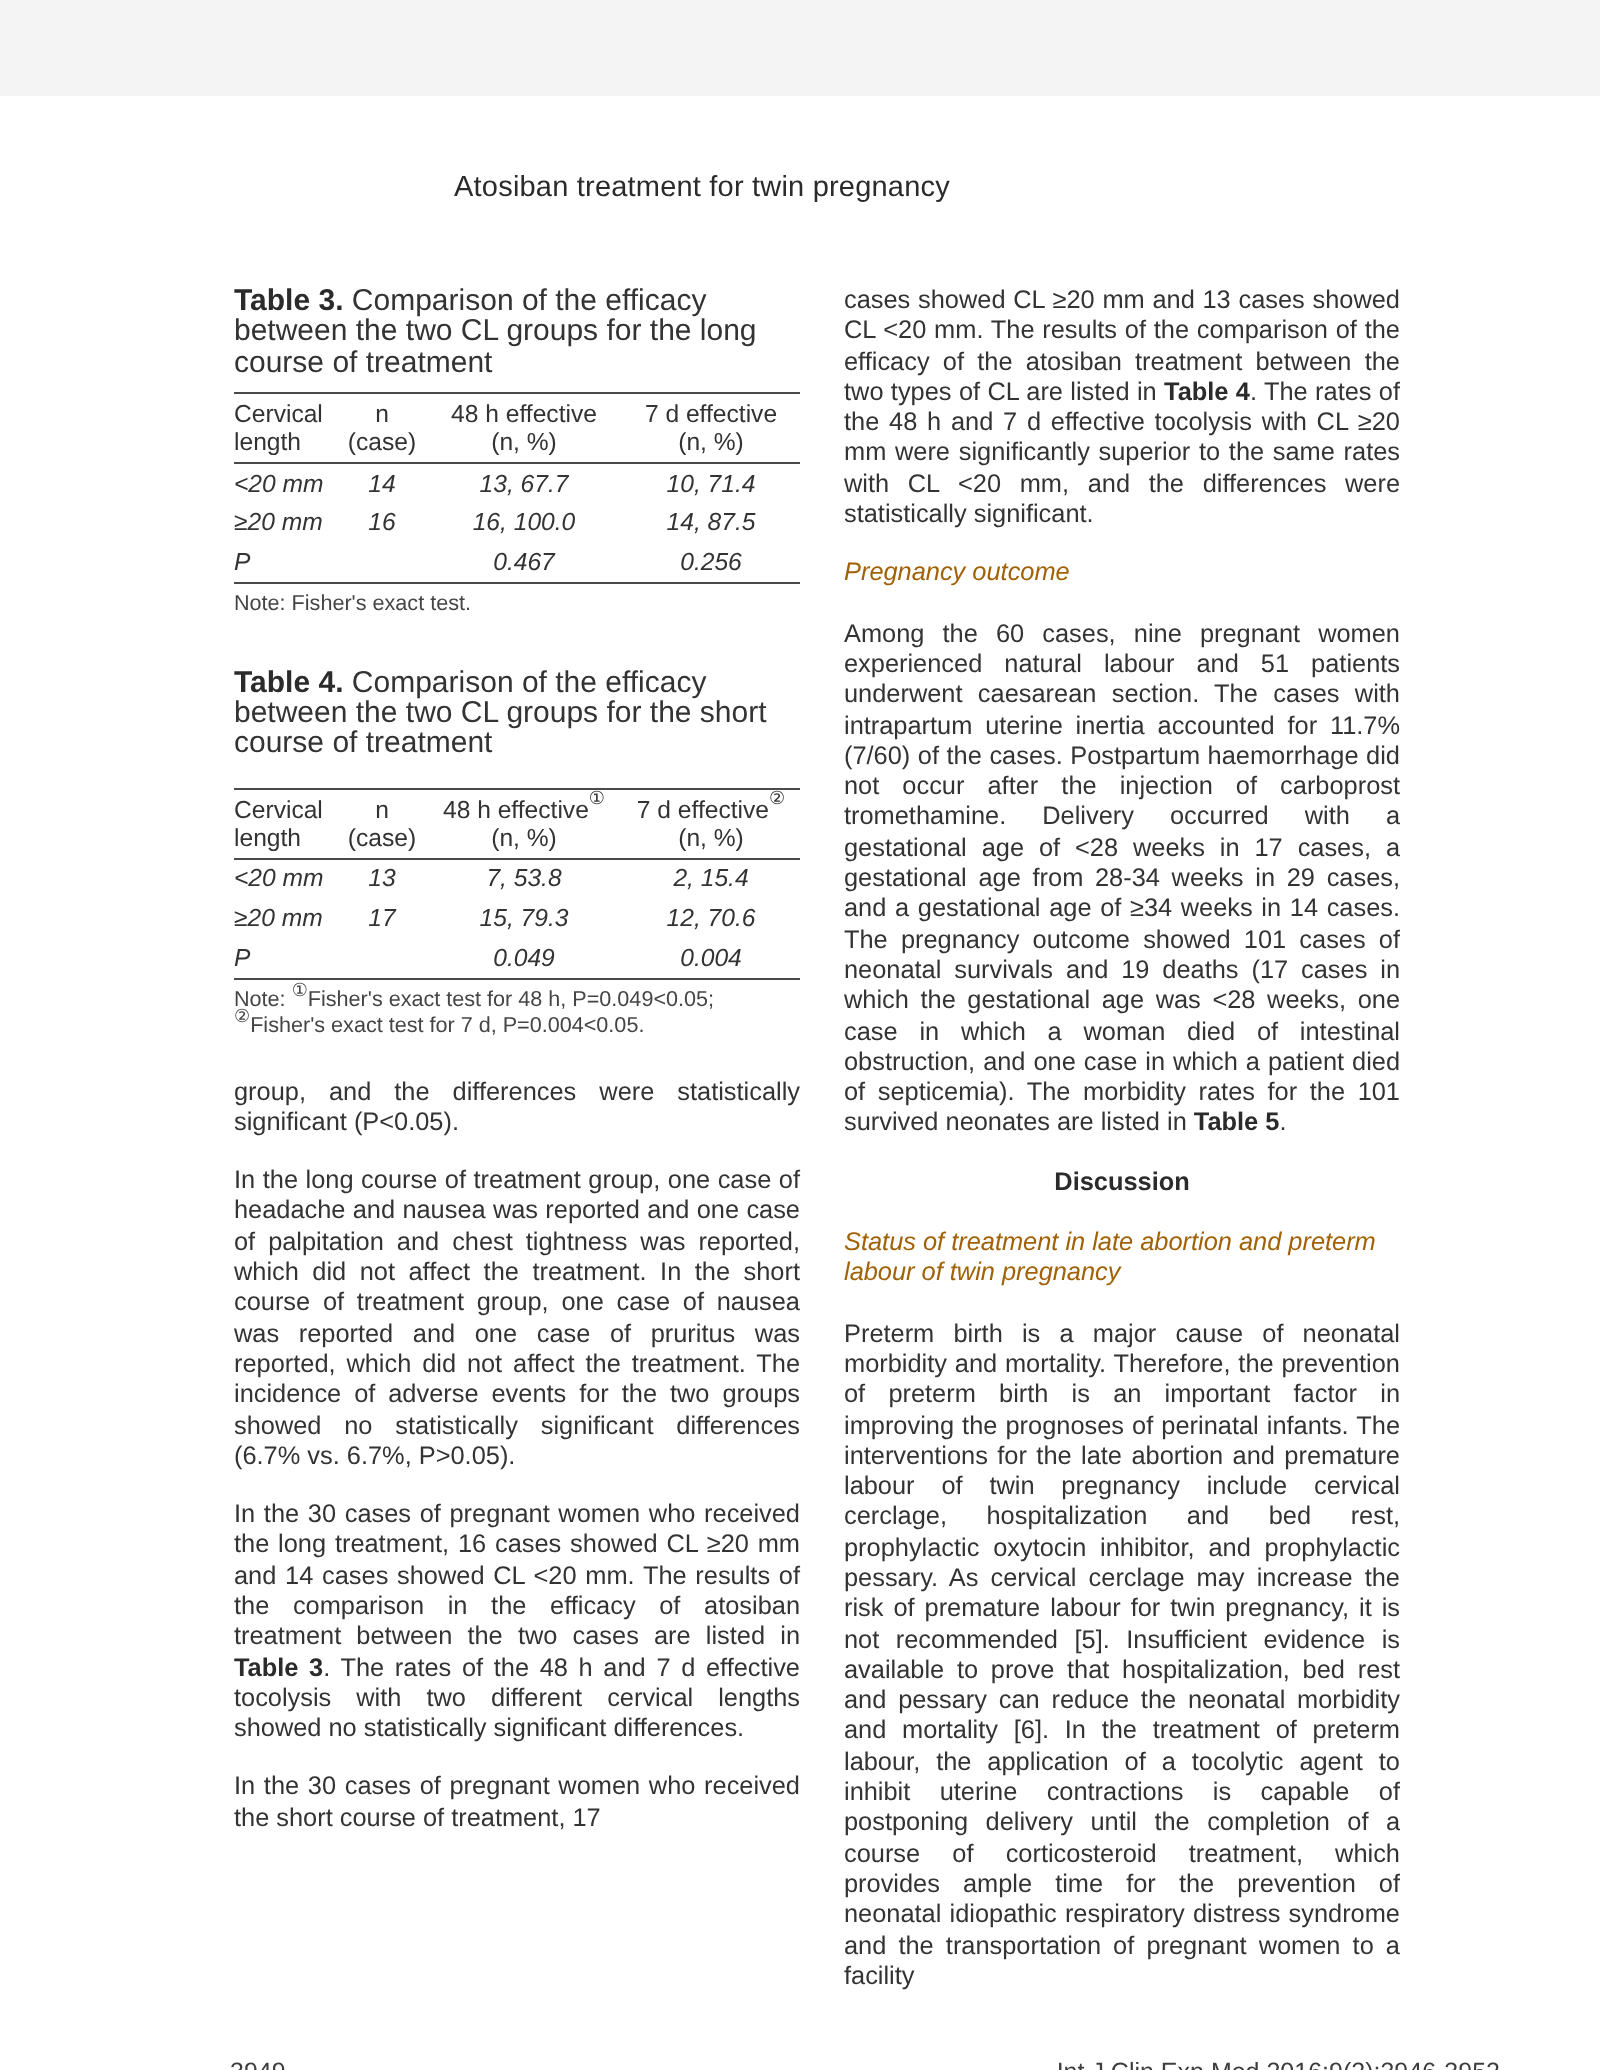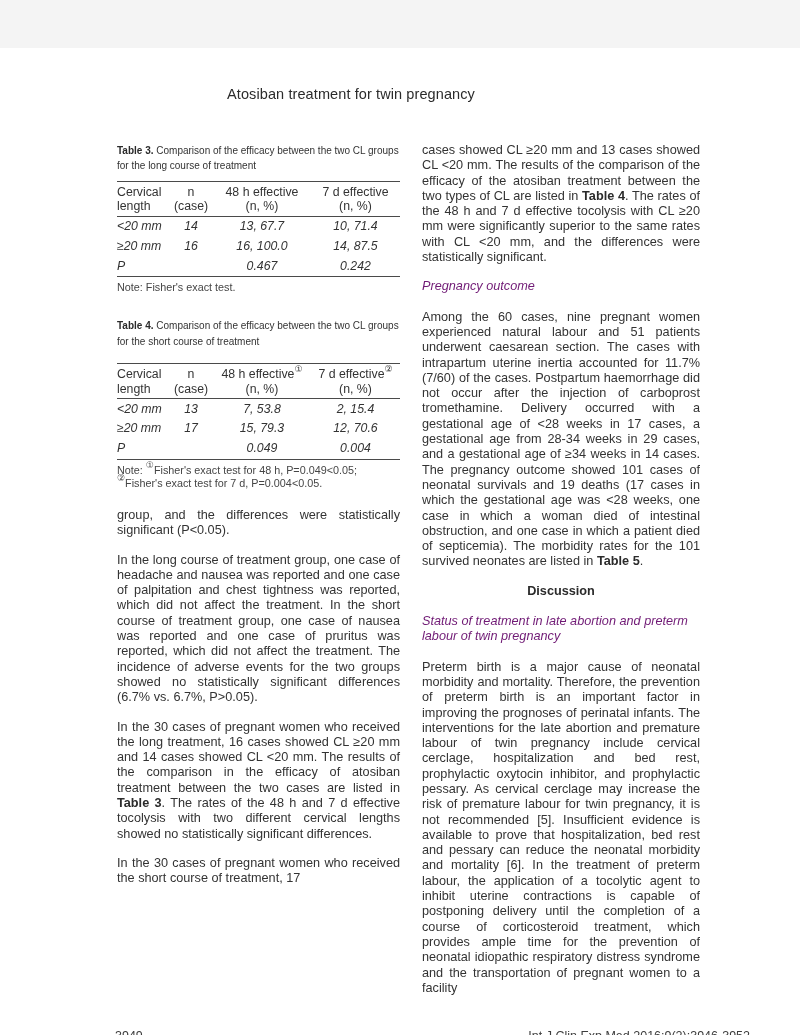--- a/index.html
+++ b/index.html
@@ -40,37 +40,37 @@
     font-size: 12.7px;
     line-height: 15.3px;
     margin: 0 0 14px 0;
     color: #333;
   }
   .subheading {
     font-style: italic;
     font-size: 12.7px;
     line-height: 15.3px;
     margin: 7px 0 15px 0;
-    color: #701a75;
+    color: #a16207;
     text-align: left;
   }
   .boldheading {
     font-weight: bold;
     font-size: 12.7px;
     line-height: 15.3px;
     margin: 7px 0 15px 0;
     color: #2b2b2b;
     text-align: center;
   }
   .b { font-weight: bold; color: #2b2b2b; }
 
   .tbl-block { margin-bottom: 24px; text-align: left; }
   .tbl-block.last { margin-bottom: 18px; }
   .tbl-caption {
-    font-size: 10px;
+    font-size: 15px;
     line-height: 15.3px;
     margin: 0 0 7px 0;
     color: #333;
     text-align: left;
   }
   .tbl-caption.gap-lg { margin-bottom: 14px; }
   table.tbl {
     width: 100%;
     border-collapse: collapse;
     border-top: 1.5px solid #4a4a4a;
@@ -158,21 +158,21 @@
             <tr>
               <td class="first">≥20 mm</td>
               <td>16</td>
               <td>16, 100.0</td>
               <td>14, 87.5</td>
             </tr>
             <tr>
               <td class="first">P</td>
               <td></td>
               <td>0.467</td>
-              <td>0.242</td>
+              <td>0.256</td>
             </tr>
           </tbody>
         </table>
         <div class="tbl-note">Note: Fisher's exact test.</div>
       </div>
 
       <div class="tbl-block last">
         <div class="tbl-caption gap-lg"><span class="b">Table 4.</span><span> Comparison of the efficacy between the two CL groups for the short course of treatment</span></div>
         <table class="tbl">
           <colgroup>

